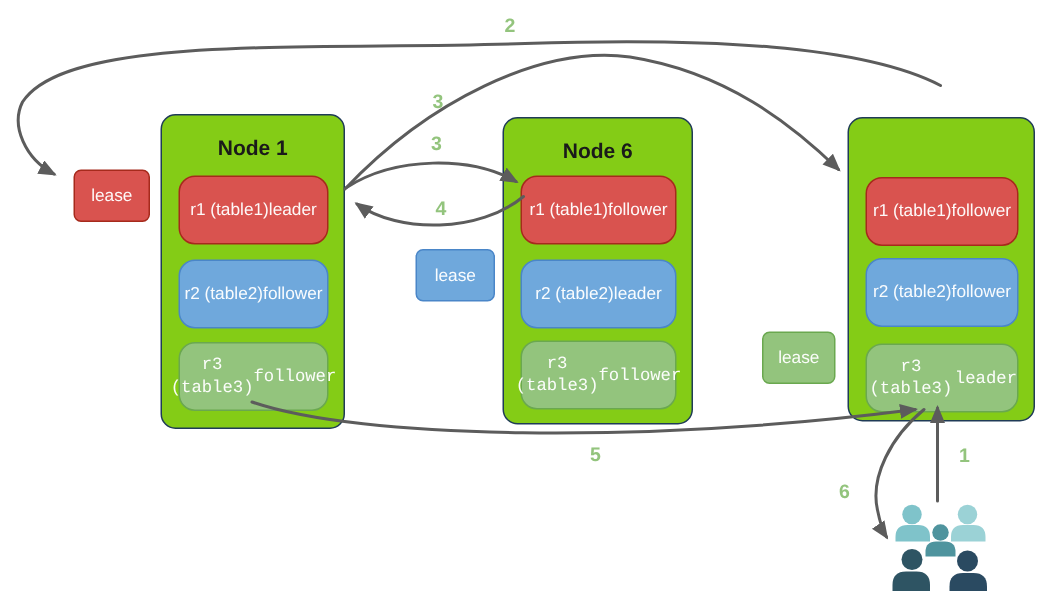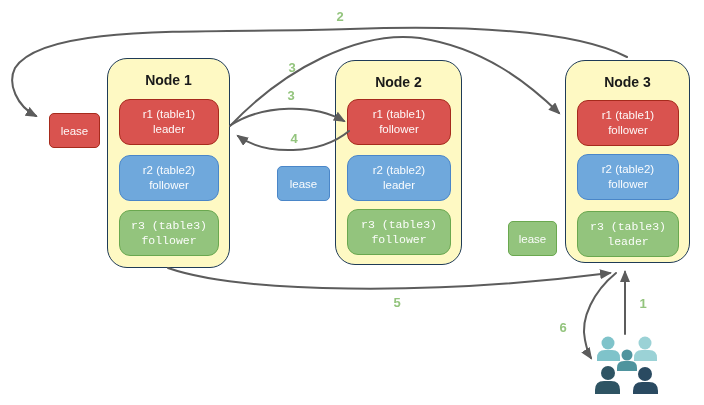--- a/index.html
+++ b/index.html
@@ -8,30 +8,30 @@
     --replica_green:#93c47d; --replica_green_border:#6aa84f;
     --node_border:#1f3b57; --arrow:#5c5c5c; --step_label:#93c47d;
     --node_title:#1a1a1a;
   }
   html,body{margin:0;padding:0;background:#fff;}
   #stage{
     position:relative;width:704px;height:405px;background:#ffffff;overflow:hidden;
     font-family:"Liberation Sans", sans-serif;
   }
   .node{
-    position:absolute;background:#fef9c3;border:1.6px solid var(--node_border,#1f3b57);
-    border-radius:20px;box-sizing:border-box;
+    position:absolute;background:#84cc16;border:1.6px solid var(--node_border,#1f3b57);
+    border-radius:10px;box-sizing:border-box;margin-top:18px;
   }
   .node-title{
     text-align:center;font-weight:bold;font-size:14px;color:var(--node_title,#1a1a1a);
     padding-top:13px;
   }
   .rep{
     position:absolute;left:11px;right:10px;height:46px;border-radius:11px;
-    box-sizing:border-box;display:flex;flex-direction:column;align-items:center;
+    box-sizing:border-box;display:flex;flex-direction:row;align-items:center;
     justify-content:center;color:rgba(255,255,255,.96);font-size:11.5px;line-height:15px;
     text-align:center;
   }
   .rep.red{background:var(--replica_red,#d9534f);border:1.6px solid var(--replica_red_border,#a62a1c);}
   .rep.blue{background:var(--replica_blue,#6fa8dc);border:1.6px solid var(--replica_blue_border,#4a86c8);}
   .rep.green{background:var(--replica_green,#93c47d);border:1.6px solid var(--replica_green_border,#6aa84f);font-family:Liberation Mono, monospace;}
   .lease{
     position:absolute;border-radius:5px;color:rgba(255,255,255,.96);font-size:11.5px;
     display:flex;align-items:center;justify-content:center;box-sizing:border-box;height:35px;
   }
@@ -61,37 +61,36 @@
       <div>r2 (table2)</div>
       <div>follower</div>
     </div>
     <div class="rep green" style="top:151px;">
       <div>r3 (table3)</div>
       <div>follower</div>
     </div>
   </div>
 
   <div class="node" style="left:335px;top:60px;width:127px;height:205px;">
-    <div class="node-title">Node 2</div>
+    <div class="node-title">Node 6</div>
     <div class="rep red" style="top:38px;">
       <div>r1 (table1)</div>
       <div>follower</div>
     </div>
     <div class="rep blue" style="top:94px;">
       <div>r2 (table2)</div>
       <div>leader</div>
     </div>
     <div class="rep green" style="top:148px;">
       <div>r3 (table3)</div>
       <div>follower</div>
     </div>
   </div>
 
   <div class="node" style="left:565px;top:60px;width:125px;height:203px;">
-    <div class="node-title">Node 3</div>
     <div class="rep red" style="top:39px;">
       <div>r1 (table1)</div>
       <div>follower</div>
     </div>
     <div class="rep blue" style="top:93px;">
       <div>r2 (table2)</div>
       <div>follower</div>
     </div>
     <div class="rep green" style="top:150px;">
       <div>r3 (table3)</div>

